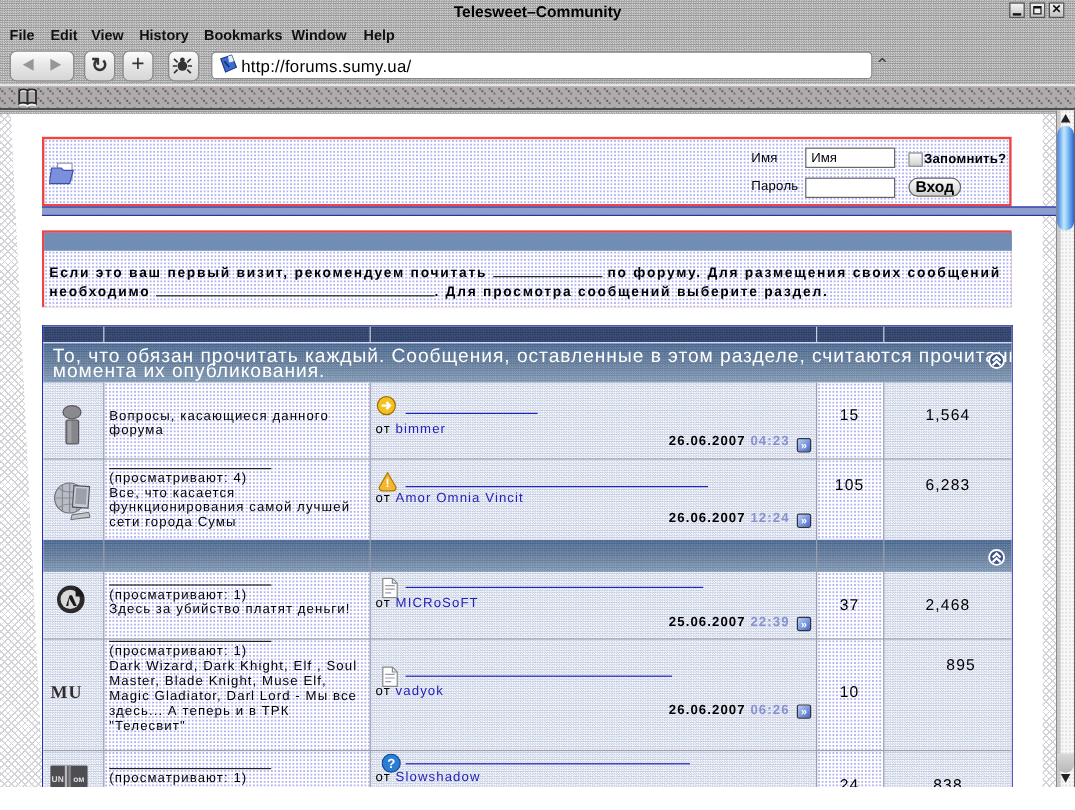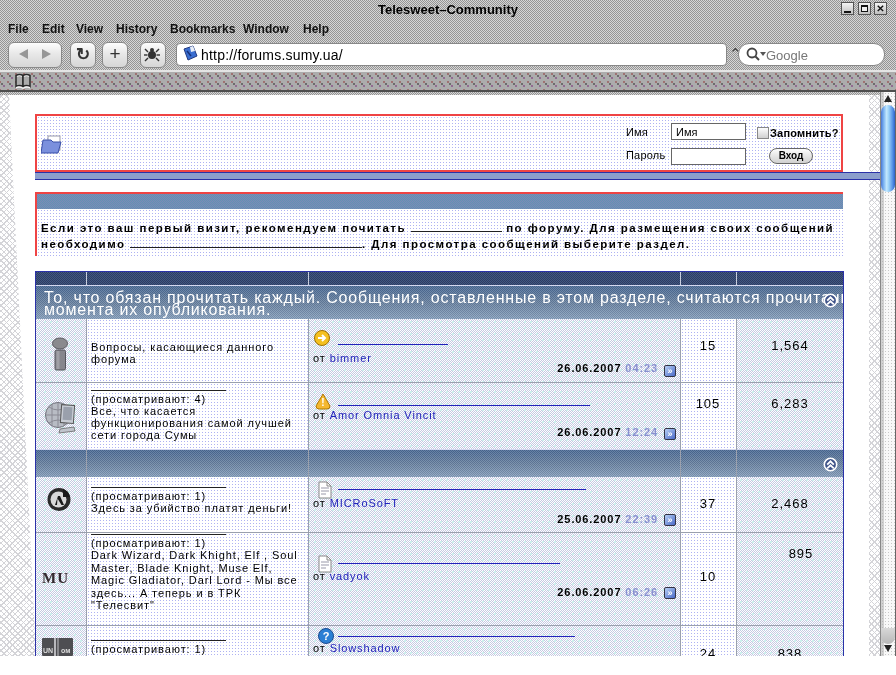--- a/index.html
+++ b/index.html
@@ -89,28 +89,20 @@
   <div class="abs" style="left:176px;top:43px;width:551px;height:23px;background:#fff;border:1px solid #888;border-radius:4px;box-sizing:border-box;">
     <svg width="18" height="18" style="position:absolute;left:4px;top:1px;">
       <polygon points="3,4 12,1 16,11 7,15" fill="#3a6ed0" stroke="#223a80" stroke-width="1"></polygon>
       <polygon points="9,2 12,1 14,6 10,7" fill="#e8eef8"></polygon>
       <path d="M6 6 L10 11" stroke="#16307a" stroke-width="1.5"></path>
     </svg>
     <span class="abs" style="left:24px;top:3px;font-size:14px;color:#000;letter-spacing:0.2px;">http://forums.sumy.ua/</span>
   </div>
   <div class="abs" style="left:729px;top:45px;font-size:15px;color:#444;">⌃</div>
 
-  <div class="abs" style="left:738px;top:43px;width:147px;height:23px;background:#fff;border:1px solid #888;border-radius:11px;box-sizing:border-box;">
-    <svg width="22" height="18" style="position:absolute;left:6px;top:2px;">
-      <circle cx="7" cy="7" r="4.5" fill="none" stroke="#444" stroke-width="1.8"></circle>
-      <line x1="10.5" y1="10.5" x2="14" y2="14" stroke="#444" stroke-width="2"></line>
-      <polygon points="15,6 21,6 18,10" fill="#555"></polygon>
-    </svg>
-    <span class="abs" style="left:27px;top:4px;font-size:13px;color:#777;">Google</span>
-  </div>
 
   <div class="abs" style="left:0;top:70px;width:896px;height:2px;background:#e4e4e4;"></div>
   <div class="abs" style="left:0;top:72px;width:896px;height:19px;background:#acacac;
     background-image:radial-gradient(rgba(130,70,130,0.8) 0.6px, rgba(0,0,0,0) 1.1px),radial-gradient(rgba(150,80,80,0.8) 0.6px, rgba(0,0,0,0) 1.1px),radial-gradient(rgba(70,70,70,0.8) 0.6px, rgba(0,0,0,0) 1.1px);
     background-size:8px 8px,8px 8px,8px 8px;background-position:0 2px,4px 6px,6px 0;"></div>
   <svg class="abs" style="left:14px;top:72px;" width="20" height="18">
     <path d="M2 3.5 Q5.5 1.5 9 3.5 L9 14.5 Q5.5 12.5 2 14.5 Z" fill="#ababab" stroke="#2a2a2a" stroke-width="1.5"></path>
     <path d="M9 3.5 Q12.5 1.5 16 3.5 L16 14.5 Q12.5 12.5 9 14.5 Z" fill="#ababab" stroke="#2a2a2a" stroke-width="1.5"></path>
     <path d="M3 4.5 Q5.5 3 8 4.5 M10 4.5 Q12.5 3 15 4.5" stroke="#e4e4e4" stroke-width="1" fill="none"></path>
     <path d="M2 15 Q5.5 13.5 9 15.5 Q12.5 13.5 16 15 L16 16.5 Q12.5 15 9 17 Q5.5 15 2 16.5 Z" fill="#f4f4f4"></path>
@@ -131,21 +123,21 @@
     <polygon points="2,6 10,6 12,8 20,8 17,19 0,19" fill="#7b90dd" stroke="#3a50a8" stroke-width="1"></polygon>
   </svg>
   <div class="abs t11" style="left:626px;top:126px;letter-spacing:0.2px;">Имя</div>
   <div class="abs" style="left:671px;top:123px;width:75px;height:17px;background:#fff;border:1px solid #666;box-sizing:border-box;">
     <span class="abs" style="left:4px;top:2px;font-size:11px;color:#000;">Имя</span>
   </div>
   <div class="abs" style="left:757px;top:127px;width:10px;height:10px;background:linear-gradient(#fdfdfd,#d0d0d0);border:1px solid #888;"></div>
   <div class="abs t11" style="left:770px;top:127px;letter-spacing:0.2px;font-weight:bold;">Запомнить?</div>
   <div class="abs t11" style="left:626px;top:149px;letter-spacing:0.2px;">Пароль</div>
   <div class="abs" style="left:671px;top:148px;width:75px;height:17px;background:#fff;border:1px solid #666;box-sizing:border-box;"></div>
-  <div class="abs" style="left:757px;top:148px;width:44px;height:16px;background:linear-gradient(#fcfcfc,#d0d0d0);border:1px solid #666;border-radius:8px;box-sizing:border-box;text-align:center;font-size:10px;font-weight:bold;line-height:14px;margin-left:12px;">Вход</div>
+  <div class="abs" style="left:757px;top:148px;width:44px;height:16px;background:linear-gradient(#fcfcfc,#d0d0d0);border:1px solid #666;border-radius:8px;box-sizing:border-box;text-align:center;font-size:13px;font-weight:bold;line-height:14px;">Вход</div>
 
   <div class="abs slate" style="left:35px;top:172px;width:845px;height:8px;border-top:1px solid #2a31a8;border-bottom:1px solid #2a31a8;box-sizing:border-box;"></div>
 
   <div class="abs navy" style="left:35px;top:192px;width:808px;height:64px;box-sizing:border-box;background:#f3f4fb;">
     <div class="abs nbar" style="left:0;top:0;width:806px;height:15px;"></div>
     <div class="abs lav" style="left:0;top:15px;width:806px;height:47px;"></div>
     <div class="abs b11" style="left:4px;top:26px;width:803px;line-height:16px;letter-spacing:1.45px;white-space:nowrap;font-size:11.5px;">Если это ваш первый визит, рекомендуем почитать <span style="display:inline-block;width:91px;border-bottom:1px solid #222;"></span> по форуму. Для размещения своих сообщений<br>необходимо <span style="display:inline-block;width:232px;border-bottom:1px solid #222;"></span>. Для просмотра сообщений выберите раздел.</div>
   </div>
 
   <div class="abs" style="left:35px;top:271px;width:809px;height:385px;border:1px solid #2a31a8;border-bottom:none;box-sizing:border-box;overflow:hidden;">

